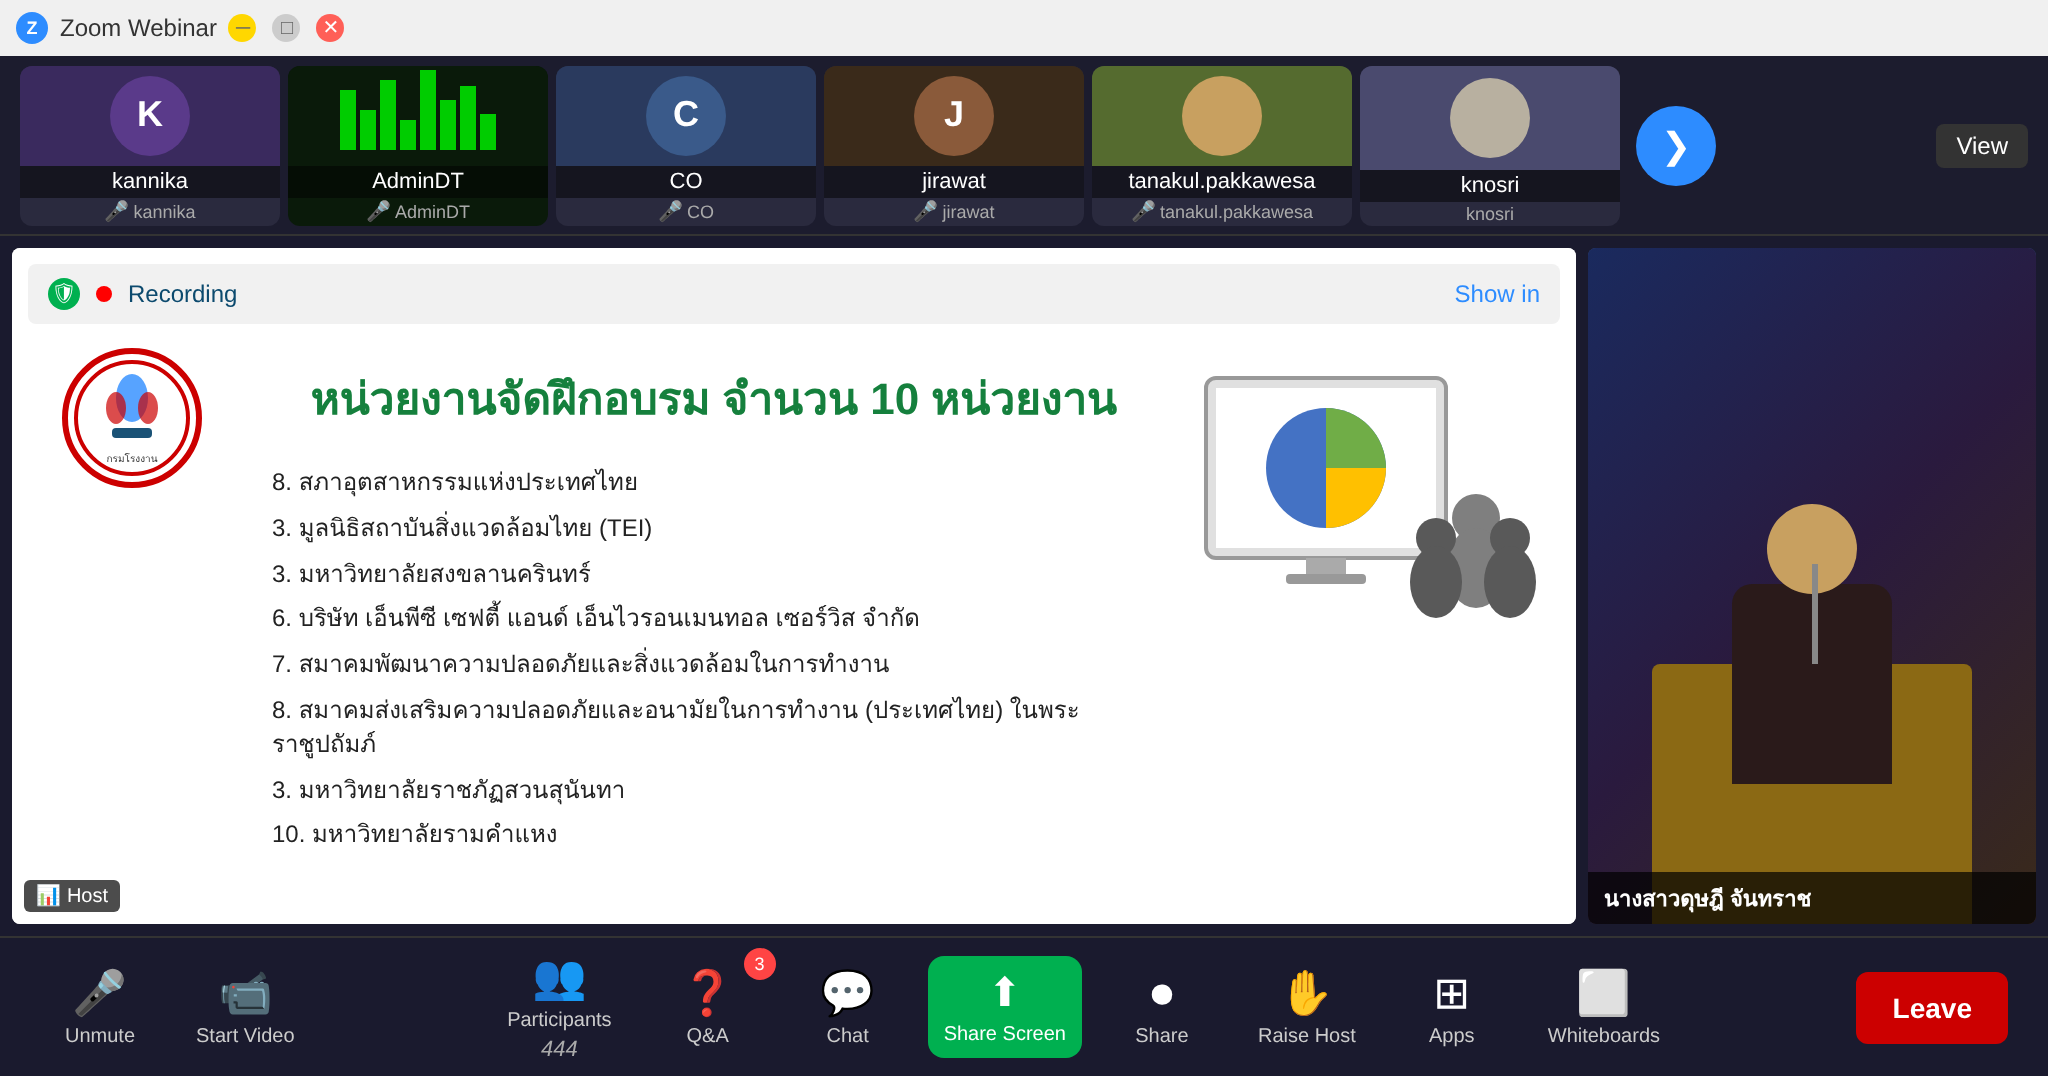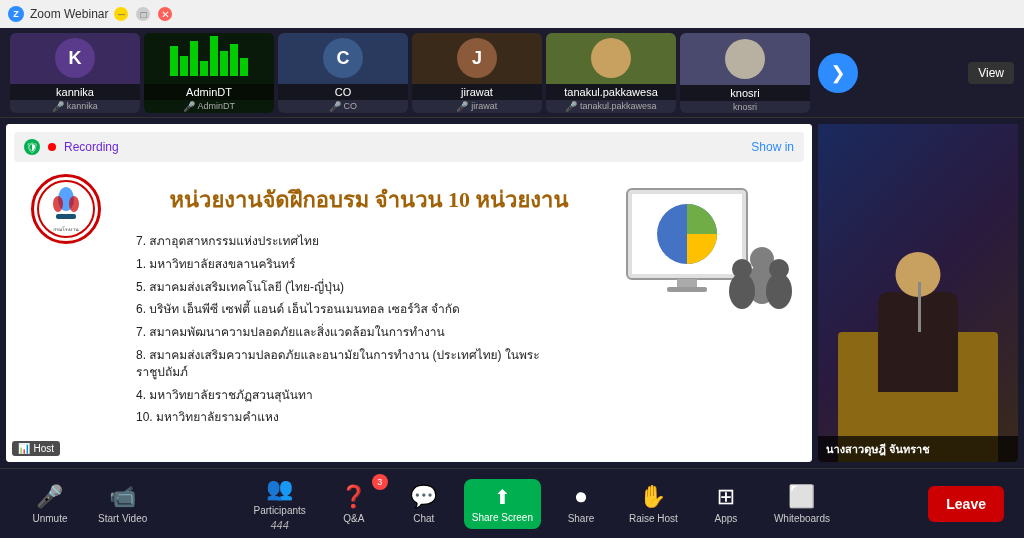--- a/index.html
+++ b/index.html
@@ -204,21 +204,21 @@
       font-size: 10px;
     }
     .recording-dot {
       width: 8px;
       height: 8px;
       background: red;
       border-radius: 50%;
     }
     .recording-text {
       font-size: 12px;
-      color: #6d28d9;
+      color: #0c4a6e;
     }
     .signin-btn {
       margin-left: auto;
       background: none;
       border: none;
       color: #2d8cff;
       font-size: 12px;
       cursor: pointer;
     }
 
@@ -233,42 +233,42 @@
       margin-top: 0;
       display: flex;
       flex-direction: column;
       padding: 40px 30px 20px 30px;
     }
 
     .slide-title {
       text-align: center;
       font-size: 22px;
       font-weight: bold;
-      color: #a16207;
+      color: #15803d;
       margin-bottom: 16px;
       margin-top: 10px;
-      font-family: Liberation Serif, serif;
+      font-family: Liberation Sans, sans-serif;
     }
 
     .slide-list {
       margin-left: 100px;
       margin-right: 200px;
     }
 
     .slide-list-item {
       font-size: 12px;
       color: #222;
       margin-bottom: 6px;
       font-family: 'Tahoma', sans-serif;
       line-height: 1.4;
     }
 
     
     .speaker-video {
-      width: 200px;
+      width: 224px;
       background: #1a1a2e;
       margin: 6px 6px 6px 0;
       border-radius: 4px;
       overflow: hidden;
       position: relative;
       display: flex;
       flex-direction: column;
     }
     .speaker-video-content {
       flex: 1;
@@ -620,27 +620,27 @@
               <text x="30" y="52" font-size="5" text-anchor="middle" fill="#333" font-family="Arial">กรมโรงงาน</text>
             </svg>
           </div>
         </div>
 
         <div style="margin-top: 8px; padding-left: 100px; padding-right: 180px;">
           <div class="slide-title">หน่วยงานจัดฝึกอบรม จำนวน 10 หน่วยงาน</div>
         </div>
 
         <div class="slide-list">
-          <div class="slide-list-item">7. สภาอุตสาหกรรมแห่งประเทศไทย</div>
-          <div class="slide-list-item">1. มหาวิทยาลัยสงขลานครินทร์</div>
-          <div class="slide-list-item">5. สมาคมส่งเสริมเทคโนโลยี (ไทย-ญี่ปุ่น)</div>
+          <div class="slide-list-item">8. สภาอุตสาหกรรมแห่งประเทศไทย</div>
+          <div class="slide-list-item">3. มูลนิธิสถาบันสิ่งแวดล้อมไทย (TEI)</div>
+          <div class="slide-list-item">3. มหาวิทยาลัยสงขลานครินทร์</div>
           <div class="slide-list-item">6. บริษัท เอ็นพีซี เซฟตี้ แอนด์ เอ็นไวรอนเมนทอล เซอร์วิส จำกัด</div>
           <div class="slide-list-item">7. สมาคมพัฒนาความปลอดภัยและสิ่งแวดล้อมในการทำงาน</div>
           <div class="slide-list-item">8. สมาคมส่งเสริมความปลอดภัยและอนามัยในการทำงาน (ประเทศไทย) ในพระราชูปถัมภ์</div>
-          <div class="slide-list-item">4. มหาวิทยาลัยราชภัฏสวนสุนันทา</div>
+          <div class="slide-list-item">3. มหาวิทยาลัยราชภัฏสวนสุนันทา</div>
           <div class="slide-list-item">10. มหาวิทยาลัยรามคำแหง</div>
         </div>
 
         <div class="chart-illustration">
           <svg width="175" height="165" viewBox="0 0 175 165">
 
             <rect x="10" y="10" width="120" height="90" rx="5" fill="#e0e0e0" stroke="#999" stroke-width="2"></rect>
             <rect x="15" y="15" width="110" height="80" fill="white"></rect>
 
             <circle cx="70" cy="55" r="30" fill="#4472c4"></circle>

